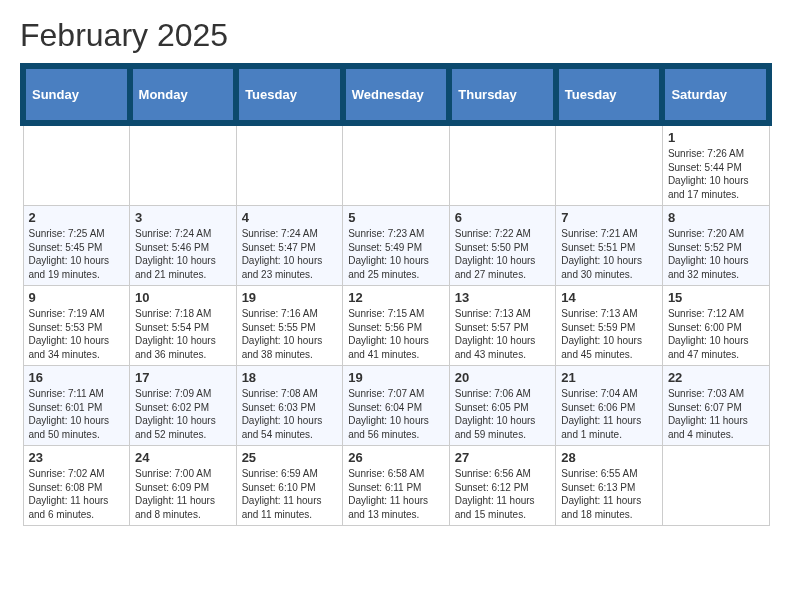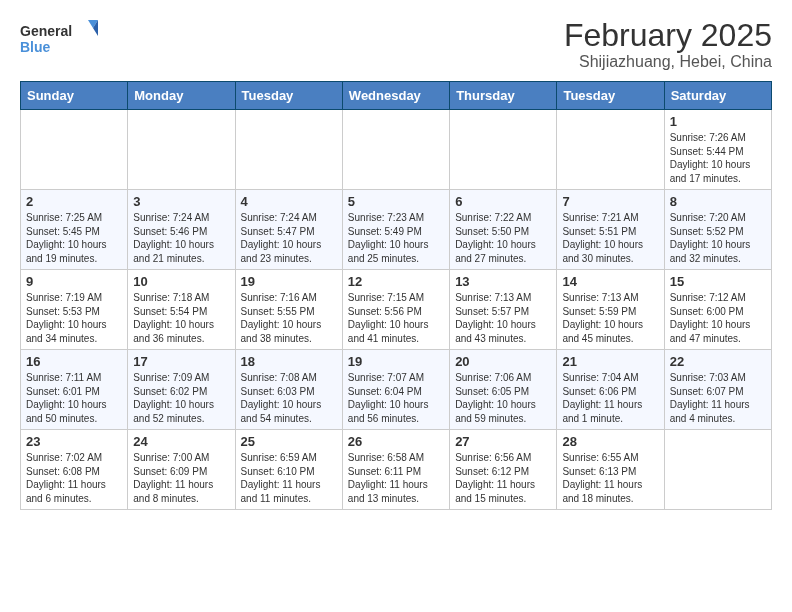--- a/index.html
+++ b/index.html
@@ -40,23 +40,23 @@
     .calendar {
       width: 100%;
       border-collapse: collapse;
       table-layout: fixed;
     }
     .calendar th {
       background: #4a7fc1;
       color: #fff;
       font-size: 13px;
       font-weight: bold;
-      padding: 6px 6px;
+      padding: 18px 6px;
       text-align: left;
-      border: 1px solid #0c4a6e;
+      border: 6px solid #0c4a6e;
     }
     .calendar td {
       border: 1px solid #ccc;
       vertical-align: top;
       padding: 4px 5px;
       font-size: 10px;
       color: #333;
       height: 80px;
     }
     .day-num {
@@ -82,31 +82,22 @@
     }
     .calendar thead tr th {
       background: #4a7fc1;
     }
   </style>
 </head>
 <body>
 
 <div class="container">
   <div class="header">
-    <div class="logo">
-  <svg width="80" height="40" viewBox="0 0 80 40">
-    <text x="0" y="18" font-size="14" font-weight="bold" font-family="Arial" fill="#333">General</text>
-    <text x="0" y="34" font-size="14" font-weight="bold" font-family="Arial" fill="#4a90d9">Blue</text>
-    <polygon points="68,2 78,2 73,10" fill="#4a90d9"></polygon>
-    <polygon points="73,10 78,2 78,18" fill="#2a60a9"></polygon>
-  </svg>
-</div>
     <div class="title-block">
       <div class="month-title">February 2025</div>
-      <div class="location">Shijiazhuang, Hebei, China</div>
     </div>
   </div>
 
   <table class="calendar">
     <thead>
       <tr>
         <th>Sunday</th>
         <th>Monday</th>
         <th>Tuesday</th>
         <th>Wednesday</th>

